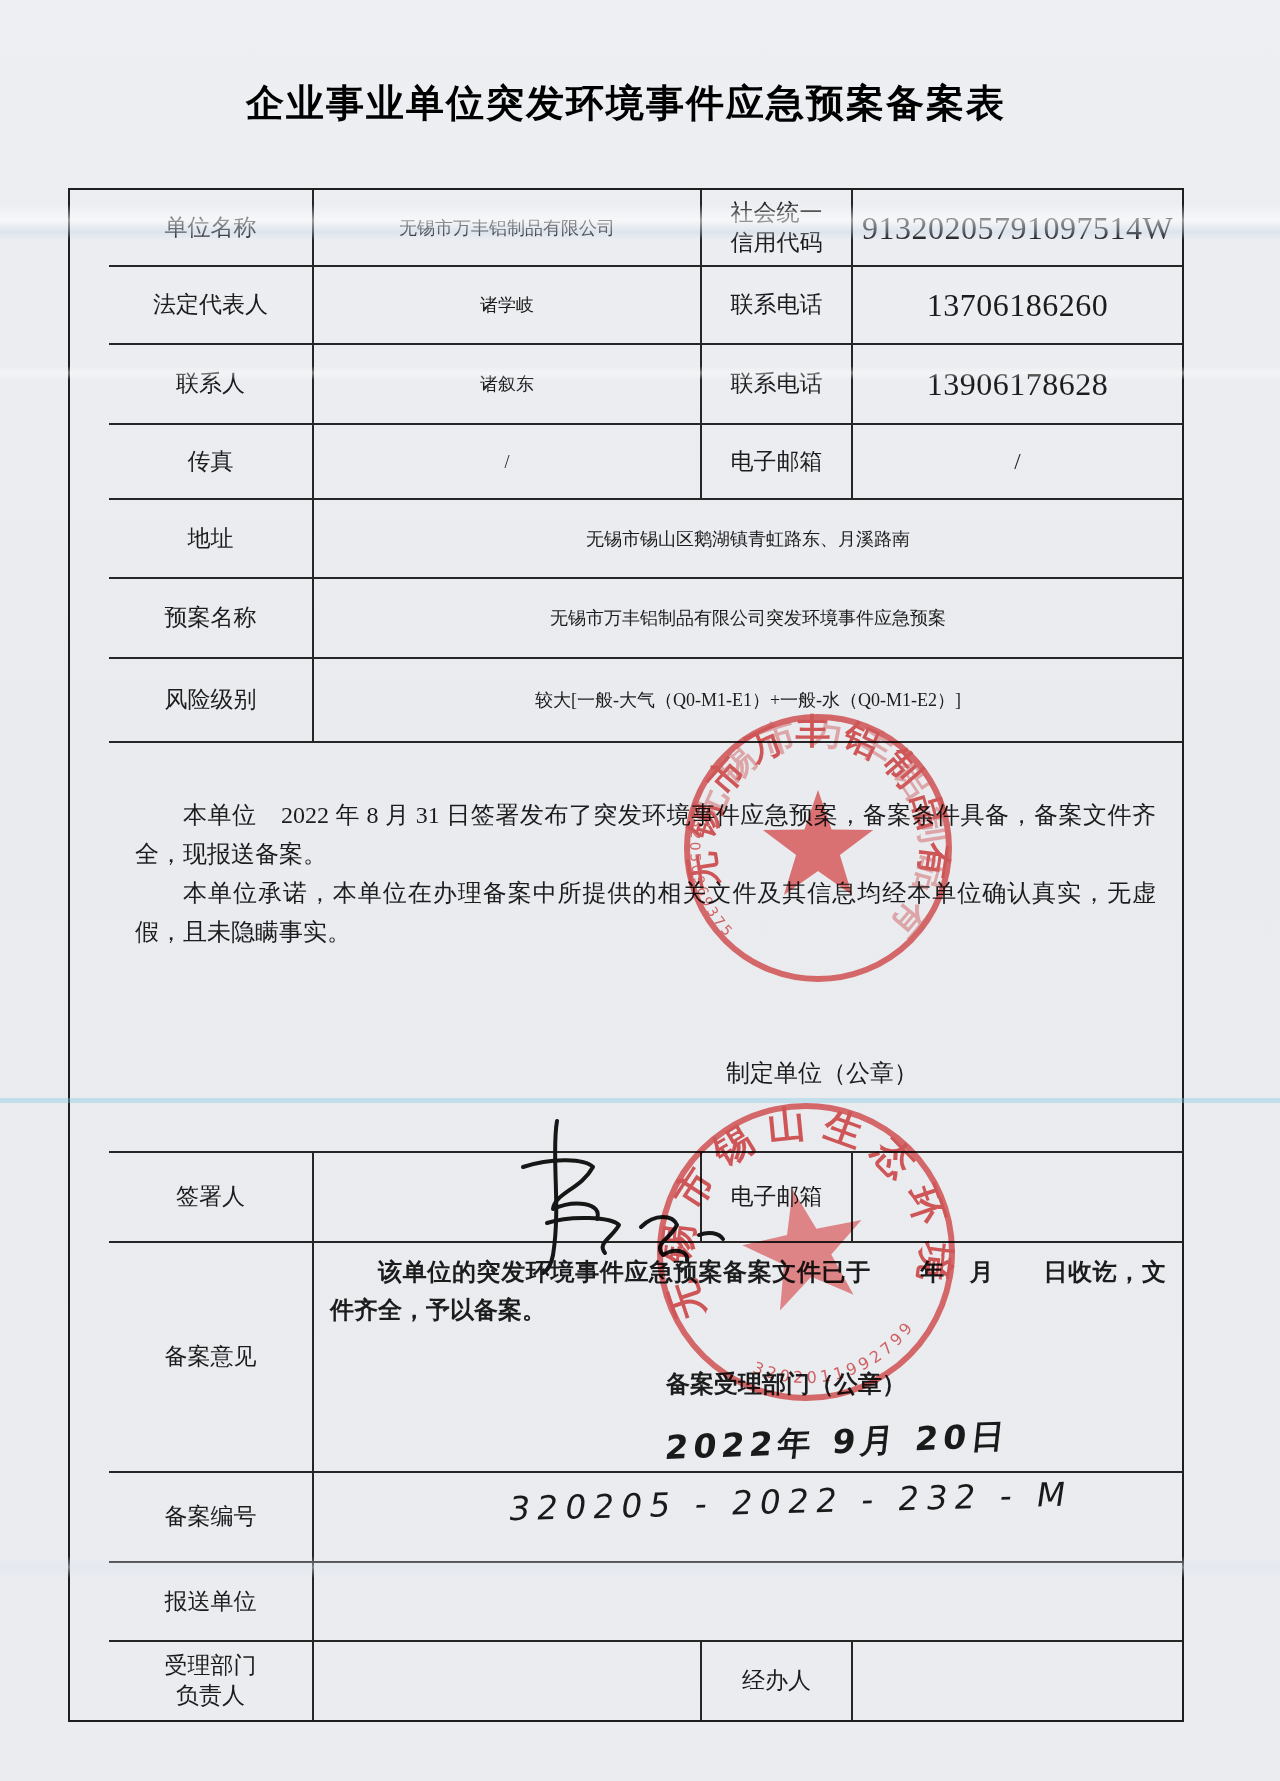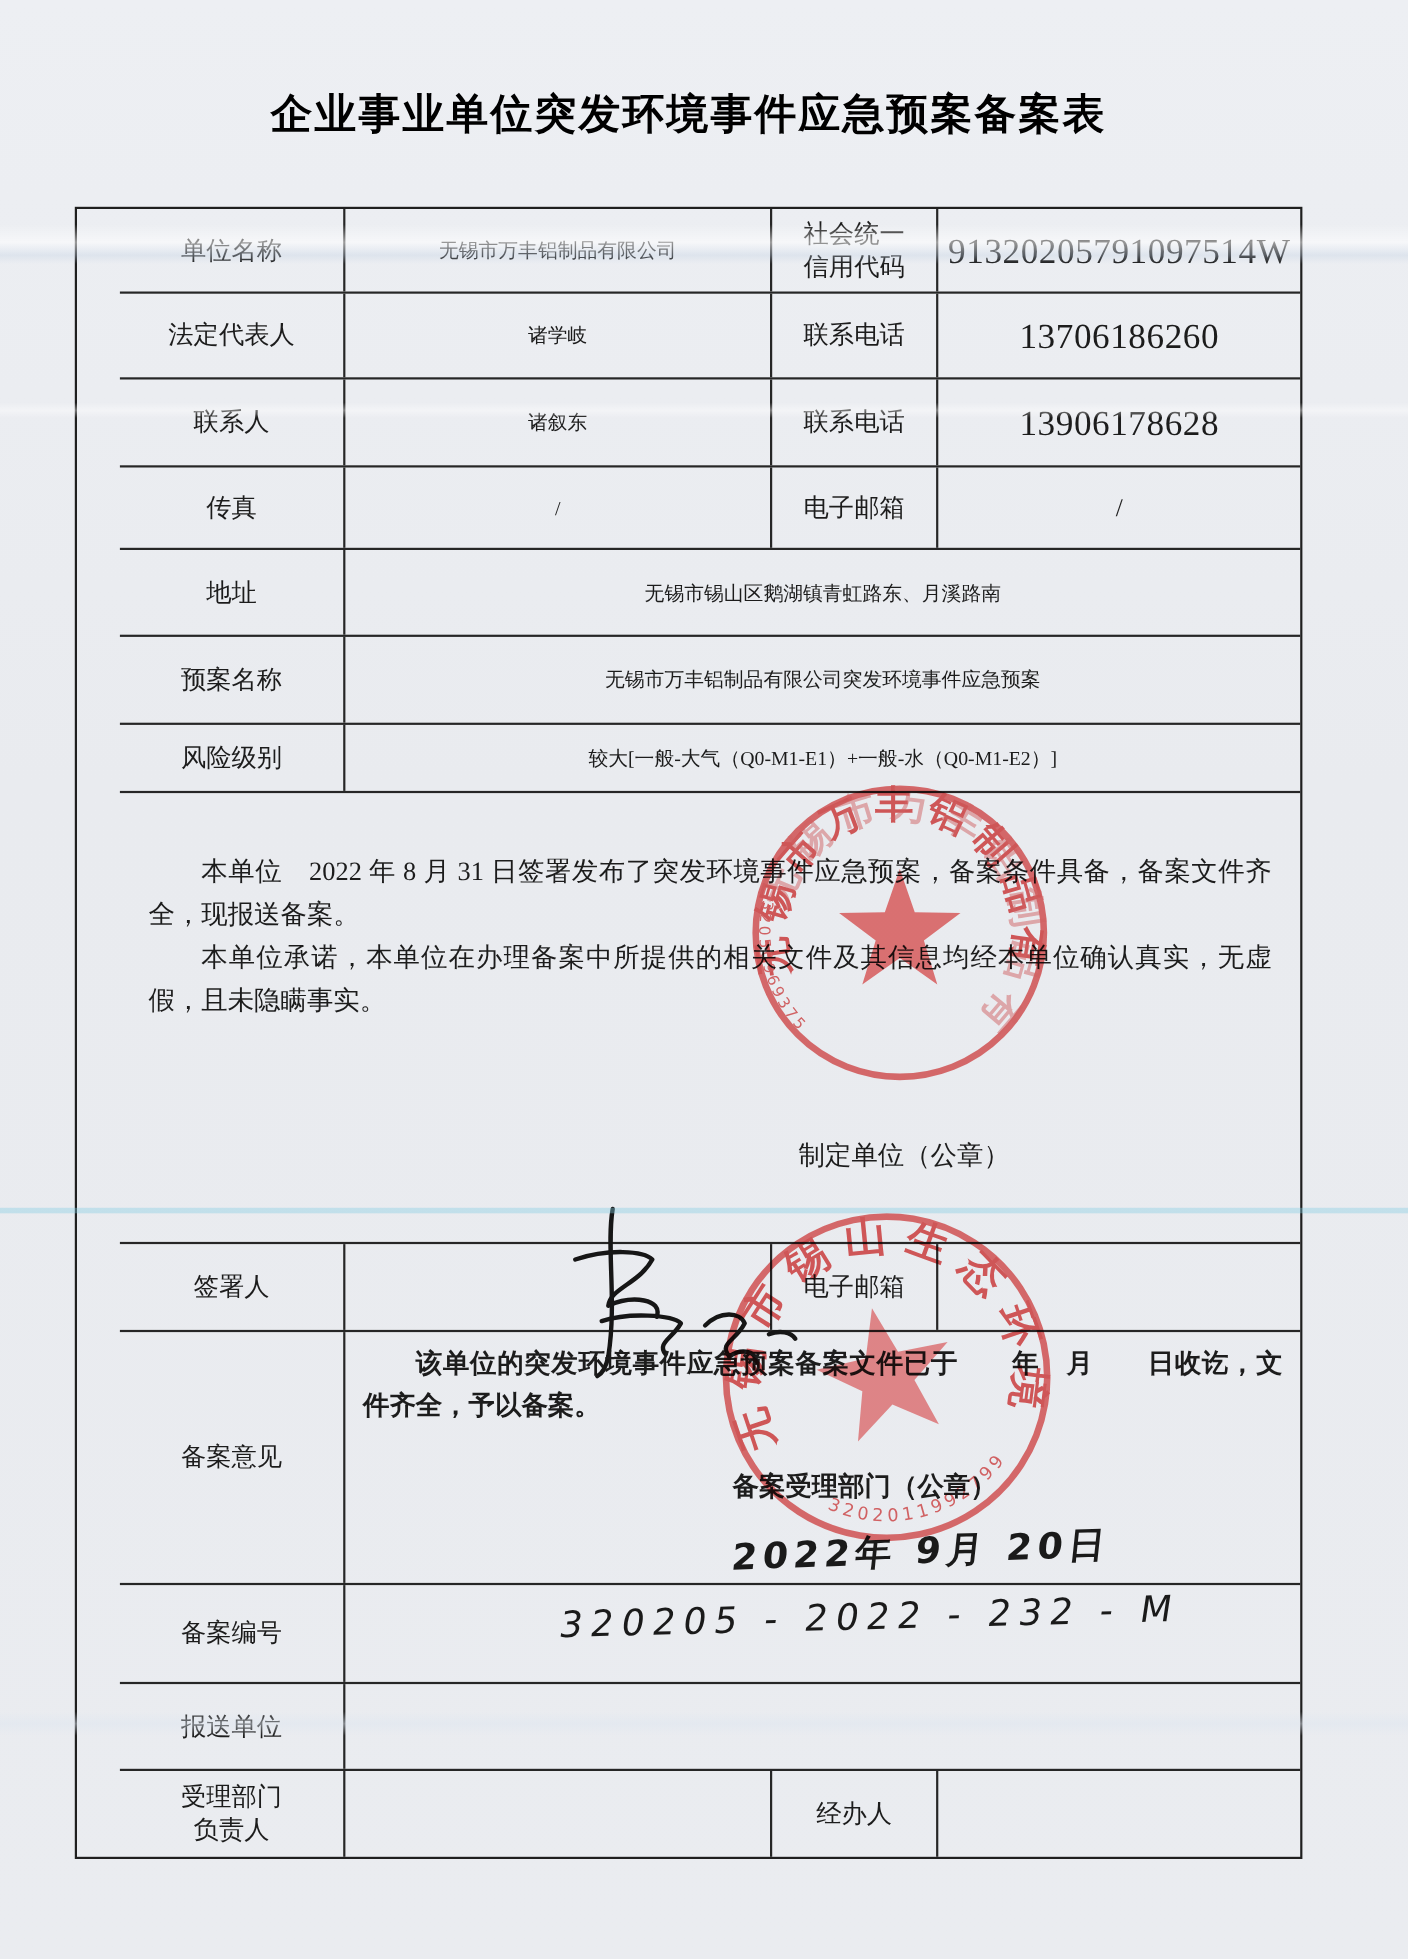--- a/index.html
+++ b/index.html
@@ -96,32 +96,32 @@
   <div class="row" style="height:79px">
     <div class="cell rsep">地址</div>
     <div class="cell span3 value">无锡市锡山区鹅湖镇青虹路东、月溪路南</div>
   </div>
 
   <div class="row" style="height:80px">
     <div class="cell rsep">预案名称</div>
     <div class="cell span3 value">无锡市万丰铝制品有限公司突发环境事件应急预案</div>
   </div>
 
-  <div class="row" style="height:62px">
+  <div class="row" style="height:84px">
     <div class="cell rsep">风险级别</div>
     <div class="cell span3 value">较大[一般-大气（Q0-M1-E1）+一般-水（Q0-M1-E2）]</div>
   </div>
 
   <div class="decl-cell">
     <p>本单位　2022 年 8 月 31 日签署发布了突发环境事件应急预案，备案条件具备，备案文件齐全，现报送备案。</p>
     <p>本单位承诺，本单位在办理备案中所提供的相关文件及其信息均经本单位确认真实，无虚假，且未隐瞒事实。</p>
     <div class="seal-caption">制定单位（公章）</div>
   </div>
 
-  <div class="row sign-row" style="height:80px">
+  <div class="row sign-row" style="height:90px">
     <div class="cell rsep">签署人</div>
     <div class="cell rsep">
       <svg class="sig-svg" viewBox="0 0 300 165">
         <g fill="none" stroke="#161616" stroke-width="4" stroke-linecap="round" stroke-linejoin="round">
           <path d="M96,6 C90,40 100,90 92,140 C90,150 86,156 82,158"></path>
           <path d="M62,52 C92,42 124,44 132,52 C120,74 94,78 92,94 C114,84 142,88 136,104"></path>
           <path d="M86,108 C110,100 150,102 158,110 C150,124 136,128 144,138"></path>
           <path d="M180,112 C194,98 212,100 216,110 C208,126 192,128 202,140 C214,132 228,136 226,146"></path>
           <path d="M238,120 C248,116 258,118 262,124"></path>
         </g>

